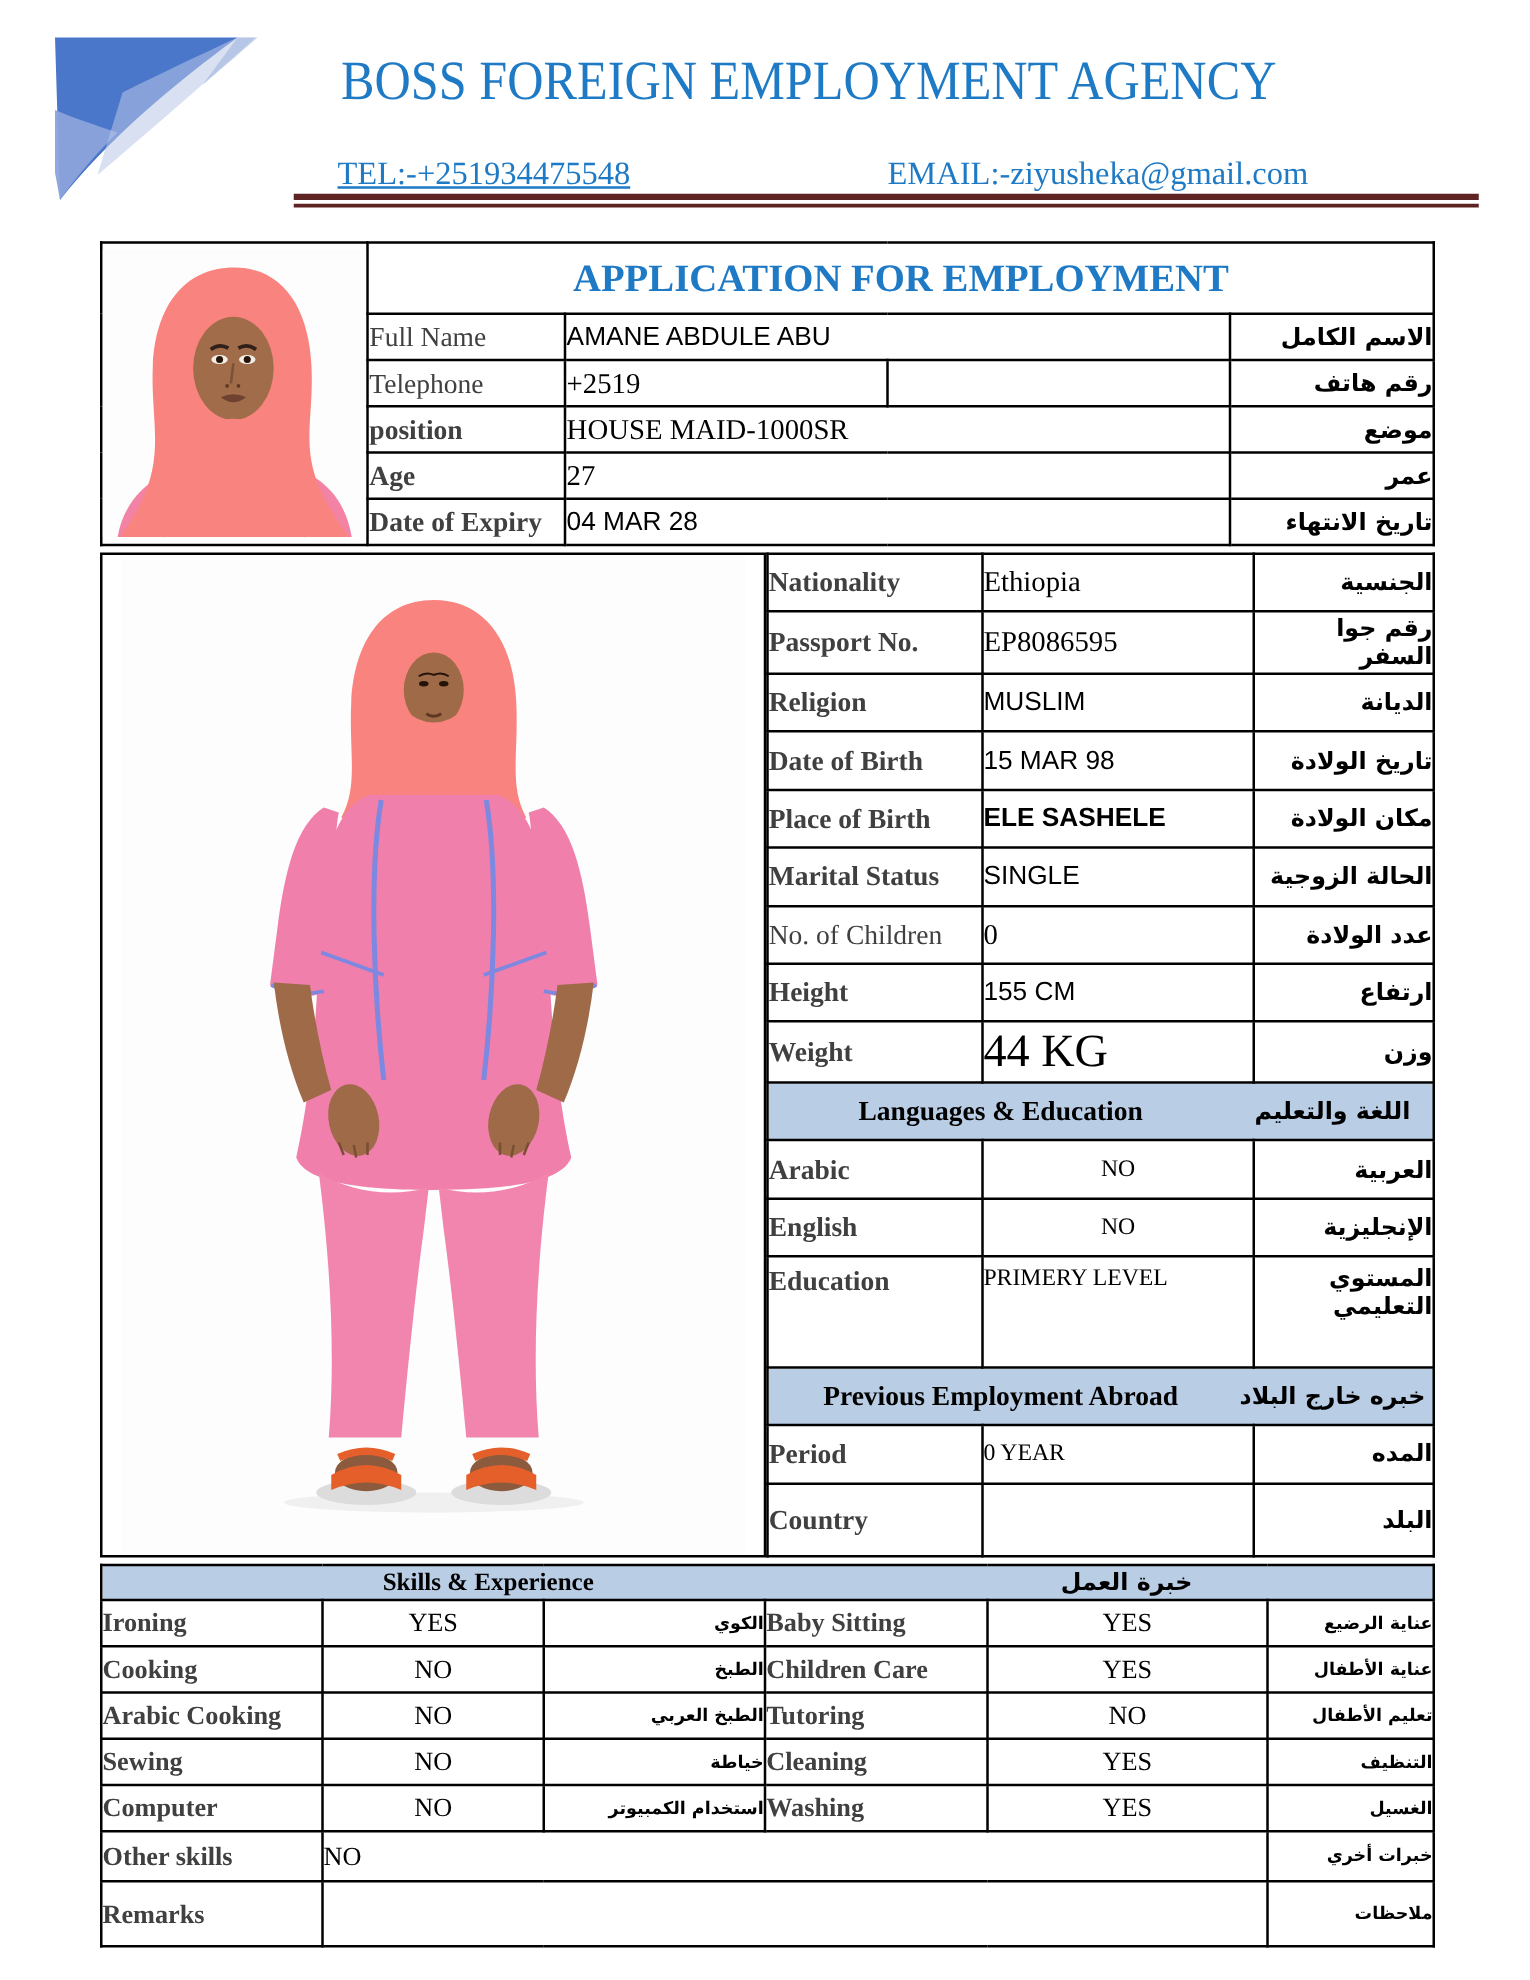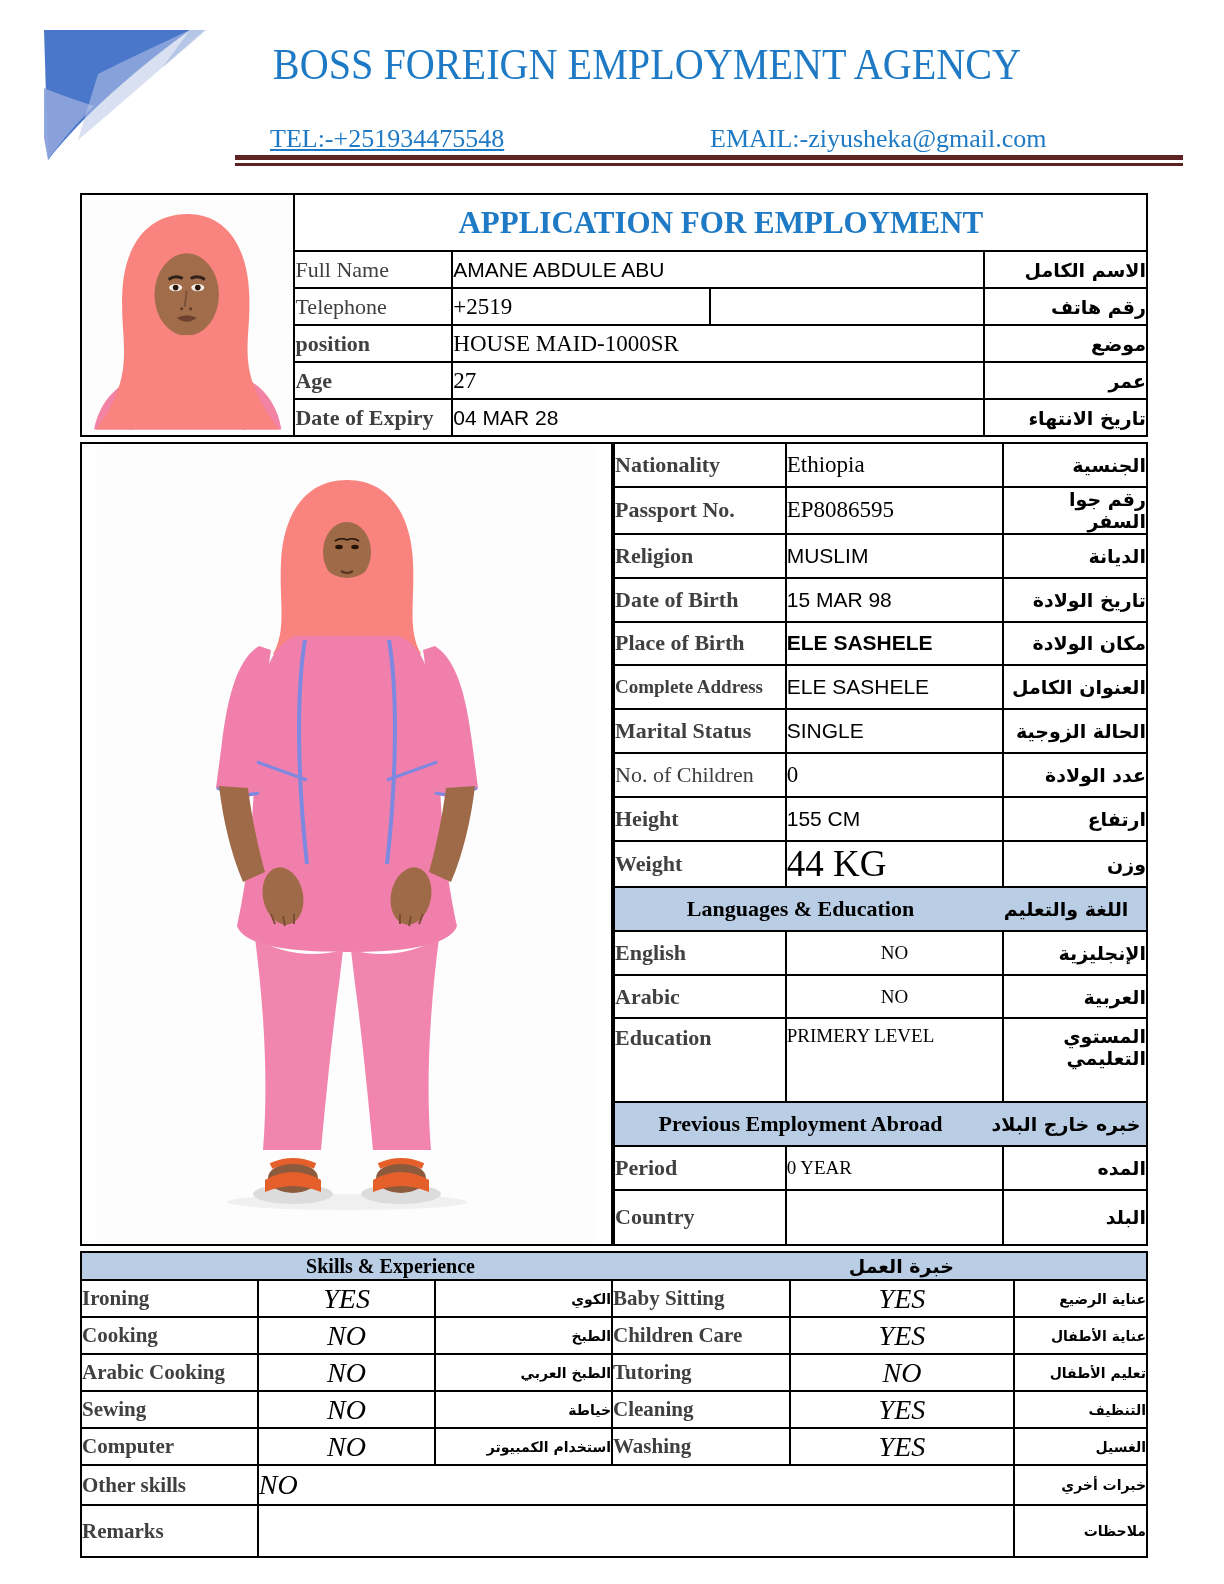--- a/index.html
+++ b/index.html
@@ -53,21 +53,21 @@
   .photo-td{vertical-align:top;background:#fff;}
   .photo-td svg{display:block;width:100%;height:100%;}
 
   .skills{margin-top:5px;}
   .skills tr td{height:35px;margin-left:44px;}
   .skills tr.sh td{height:26px;}
   .skills tr.os td{height:38px;}
   .skills tr.rm td{height:50px;}
   .skills .sec{font-size:20px;}
   .skills .lbl{font-size:21px;}
-  .skills .val{font-size:28px;font-style:italic;}
+  .skills .val{font-size:21px;}
   .skills .ar{font-size:14px;}
   .skills .sec .en2{width:58%;text-align:center;display:inline-block;}
   .skills .sec .ar2{display:inline-block;width:38%;text-align:center;
       font-family:"DejaVu Sans",sans-serif;font-size:19px;direction:rtl;}
 </style>
 </head>
 <body>
 
 <div class="page">
 
@@ -217,25 +217,20 @@
           <td class="lbl b">Date of Birth</td>
           <td class="val sans">15 MAR 98</td>
           <td class="ar">تاريخ الولادة</td>
         </tr>
         <tr>
           <td class="lbl b">Place of Birth</td>
           <td class="val sans b">ELE SASHELE</td>
           <td class="ar">مكان الولادة</td>
         </tr>
         <tr>
-          <td class="lbl b sm">Complete Address</td>
-          <td class="val sans">ELE SASHELE</td>
-          <td class="ar">العنوان الكامل</td>
-        </tr>
-        <tr>
           <td class="lbl b">Marital Status</td>
           <td class="val sans">SINGLE</td>
           <td class="ar">الحالة الزوجية</td>
         </tr>
         <tr>
           <td class="lbl">No. of Children</td>
           <td class="val">0</td>
           <td class="ar">عدد الولادة</td>
         </tr>
         <tr>
@@ -250,28 +245,28 @@
         </tr>
         <tr>
           <td class="sec" colspan="3">
             <div class="flexwrap">
               <span class="en">Languages &amp; Education</span>
               <span class="arp">اللغة والتعليم</span>
             </div>
           </td>
         </tr>
         <tr>
+          <td class="lbl b">Arabic</td>
+          <td class="val c s19">NO</td>
+          <td class="ar">العربية</td>
+        </tr>
+        <tr>
           <td class="lbl b">English</td>
           <td class="val c s19">NO</td>
           <td class="ar">الإنجليزية</td>
-        </tr>
-        <tr>
-          <td class="lbl b">Arabic</td>
-          <td class="val c s19">NO</td>
-          <td class="ar">العربية</td>
         </tr>
         <tr class="edu">
           <td class="lbl b">Education</td>
           <td class="val s19">PRIMERY LEVEL</td>
           <td class="ar">المستوي التعليمي</td>
         </tr>
         <tr>
           <td class="sec" colspan="3">
             <div class="flexwrap">
               <span class="en">Previous Employment Abroad</span>

